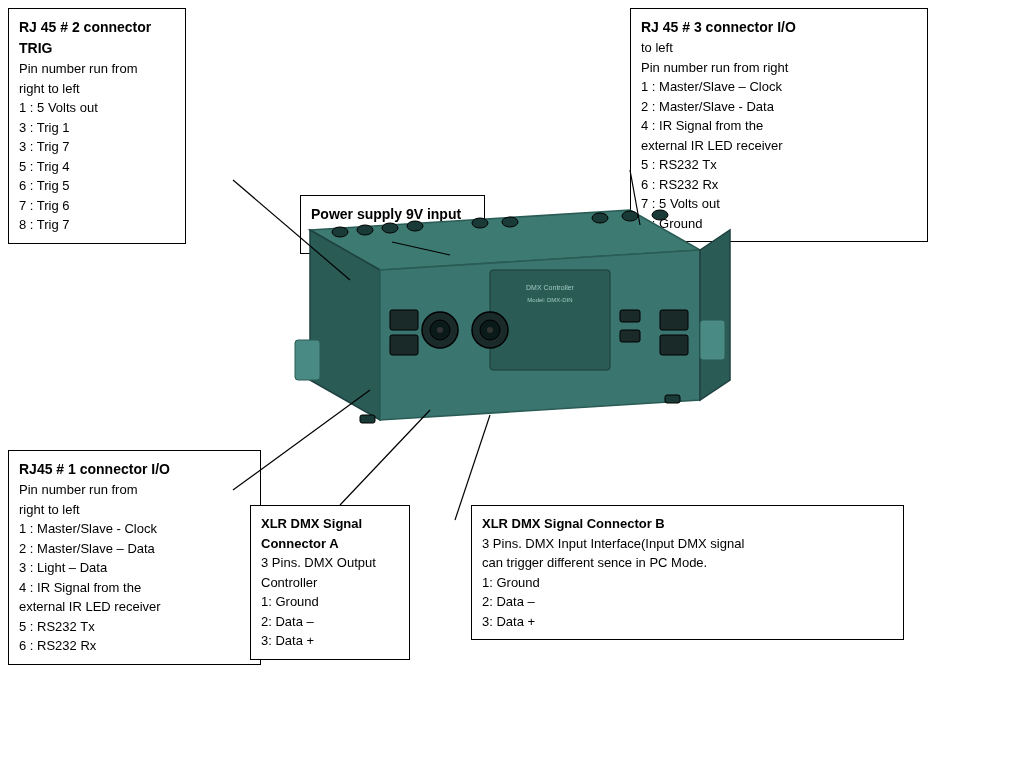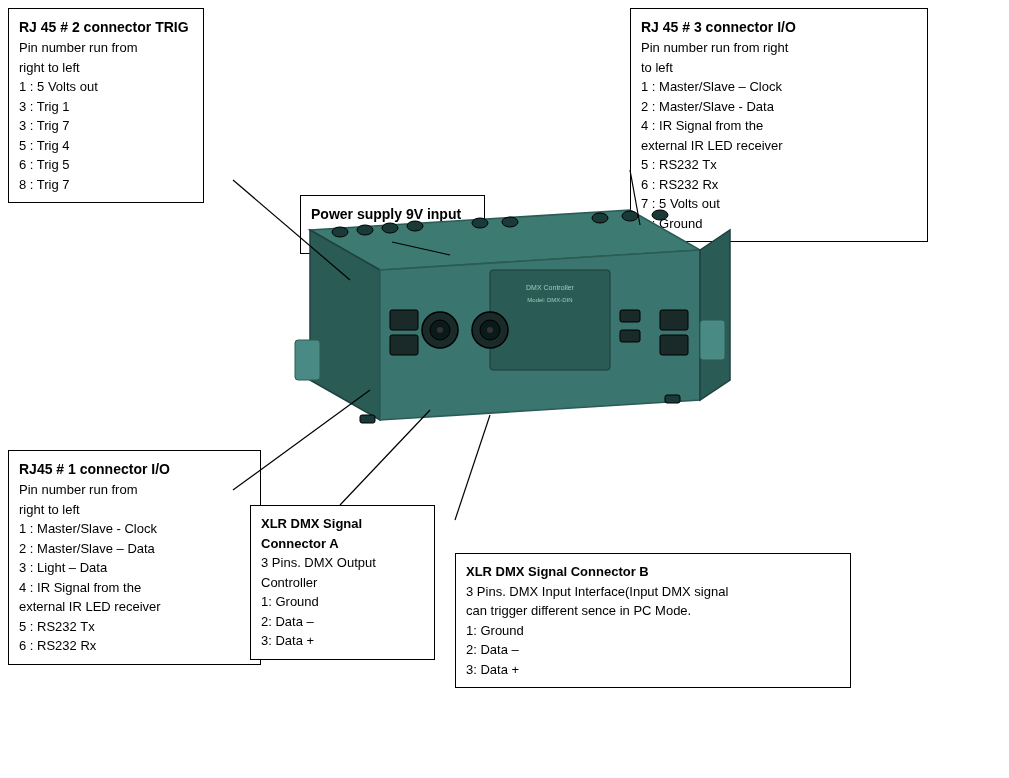--- a/index.html
+++ b/index.html
@@ -39,21 +39,21 @@
       left: 0;
       width: 1009px;
       height: 778px;
       pointer-events: none;
     }
 
     
     #box-trig {
       top: 8px;
       left: 8px;
-      width: 196px;
+      width: 178px;
     }
 
     
     #box-power {
       top: 195px;
       left: 300px;
       width: 185px;
     }
 
     
@@ -67,57 +67,57 @@
     #box-rj45-1 {
       top: 450px;
       left: 8px;
       width: 253px;
     }
 
     
     #box-xlr-a {
       top: 505px;
       left: 250px;
-      width: 185px;
+      width: 160px;
     }
 
     
     #box-xlr-b {
       top: 505px;
-      left: 455px;
-      width: 396px;
-      margin-top: 48px;
+      left: 471px;
+      width: 433px;
     }
 
     p { margin: 0; padding: 0; }
   </style>
 </head>
 <body>
 
 <div class="annotation-box" id="box-trig">
   <div class="title">RJ 45 # 2 connector TRIG</div>
   <p>Pin number run from</p>
   <p>right to left</p>
   <p>1 : 5 Volts out</p>
   <p>3 : Trig 1</p>
   <p>3 : Trig 7</p>
   <p>5 : Trig 4</p>
   <p>6 : Trig 5</p>
+  <p>7 : Trig 6</p>
   <p>8 : Trig 7</p>
 </div>
 
 <div class="annotation-box" id="box-power">
   <div class="title">Power supply 9V input</div>
   <p>DC Connector</p>
 </div>
 
 <div class="annotation-box" id="box-rj45-3">
   <div class="title">RJ 45 # 3 connector I/O</div>
+  <p>to left</p>
   <p>Pin number run from right</p>
-  <p>to left</p>
   <p>1 : Master/Slave – Clock</p>
   <p>2 : Master/Slave - Data</p>
   <p>4 : IR Signal from the</p>
   <p>external IR LED receiver</p>
   <p>5 : RS232 Tx</p>
   <p>6 : RS232 Rx</p>
   <p>7 : 5 Volts out</p>
   <p>8 : Ground</p>
 </div>
 

